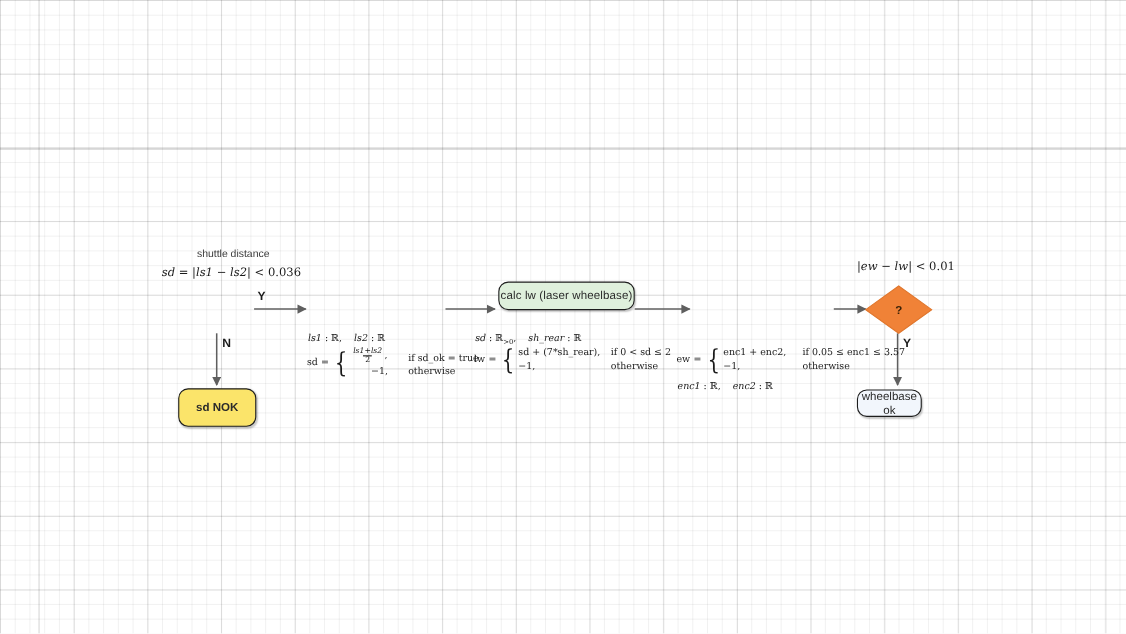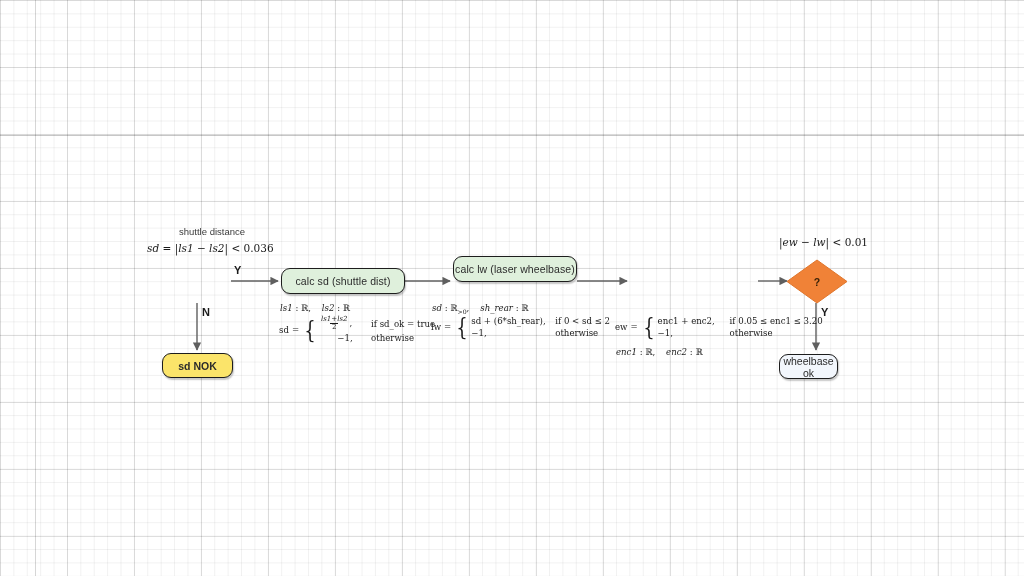--- a/index.html
+++ b/index.html
@@ -164,21 +164,21 @@
     display: inline-block;
     margin-right: 1px;
   }
   .piece-rows {
     display: flex;
     flex-direction: column;
     gap: 2px;
   }
   .piece-row {
     display: flex;
-    align-items: center;
+    align-items: flex-end;
   }
   .piece-expr {
     display: inline-block;
   }
   .piece-cond {
     display: inline-block;
   }
 
   
   .frac {
@@ -236,27 +236,24 @@
 
   <div class="math math-hd" style="left:779px; top:236px;">
     <span>|</span><span class="mvar">ew</span>
     <span>−</span>
     <span class="mvar">lw</span><span>|</span>
     <span>&lt;</span>
     <span>0.01</span>
   </div>
 
 
-  <div class="node terminal-yellow" style="left:162px; top:353px; width:71px; height:25px;">
+  <div class="node terminal-yellow" style="left:162px; top:353px; width:71px; height:35px;">
     <span>sd NOK</span>
   </div>
 
-  <div class="node proc" style="left:281px; top:268px; width:124px; height:26px;">
-    <span>calc sd (shuttle dist)</span>
-  </div>
 
   <div class="node proc" style="left:453px; top:256px; width:124px; height:26px;">
     <span>calc lw (laser wheelbase)</span>
   </div>
 
 
   <div class="diamond-wrap" style="left:786px; top:259px; width:62px; height:45px;">
     <svg class="diamond-shape" viewBox="0 0 62 45" preserveAspectRatio="none">
       <polygon points="31,1 61,22.5 31,44 1,22.5" fill="#f08237" stroke="#e0762c" stroke-width="1"></polygon>
     </svg>
@@ -313,21 +310,21 @@
     <span>:</span>
     <span>ℝ</span>
   </div>
 
   <div class="piece" style="left:431px; top:316px;">
     <span class="piece-lhs">lw</span>
     <span class="piece-lhs">=</span>
     <span class="piece-brace">{</span>
     <div class="piece-rows">
       <div class="piece-row">
-        <span class="piece-expr" style="width:84px;">sd + (6*sh_rear),</span>
+        <span class="piece-expr" style="width:84px;">sd + (7*sh_rear),</span>
         <span class="piece-cond">if 0 &lt; sd ≤ 2</span>
       </div>
       <div class="piece-row">
         <span class="piece-expr" style="width:84px;">−1,</span>
         <span class="piece-cond">otherwise</span>
       </div>
     </div>
   </div>
 
   <div class="sig" style="left:616px; top:303px;margin-top:44px;">
@@ -340,21 +337,21 @@
     <span>ℝ</span>
   </div>
 
   <div class="piece" style="left:615px; top:316px;">
     <span class="piece-lhs">ew</span>
     <span class="piece-lhs">=</span>
     <span class="piece-brace">{</span>
     <div class="piece-rows">
       <div class="piece-row">
         <span class="piece-expr" style="width:72px;">enc1 + enc2,</span>
-        <span class="piece-cond">if 0.05 ≤ enc1 ≤ 3.20</span>
+        <span class="piece-cond">if 0.05 ≤ enc1 ≤ 3.57</span>
       </div>
       <div class="piece-row">
         <span class="piece-expr" style="width:72px;">−1,</span>
         <span class="piece-cond">otherwise</span>
       </div>
     </div>
   </div>
 
 </div>
 

